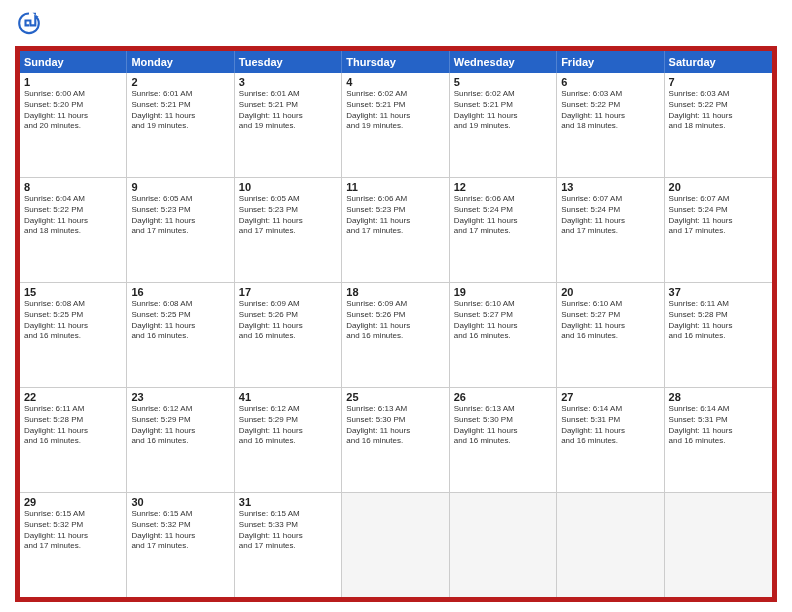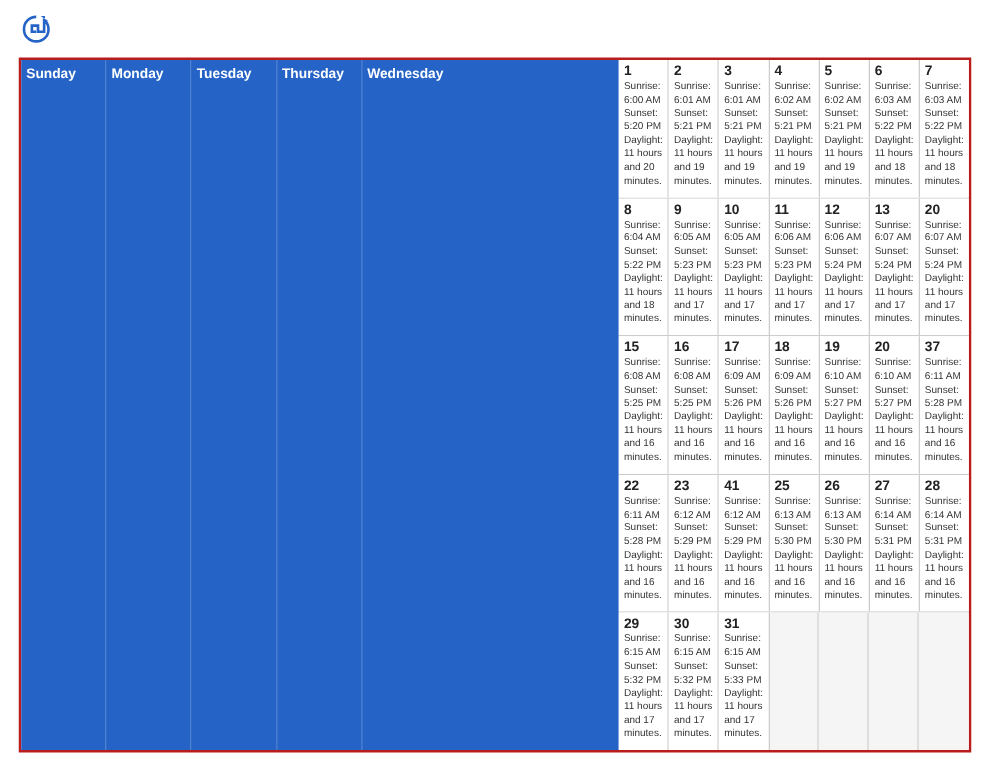--- a/index.html
+++ b/index.html
@@ -56,22 +56,22 @@
       color: #222;
       line-height: 1.1;
     }
     .location {
       font-size: 14px;
       color: #444;
     }
     .calendar {
       flex: 1;
       display: flex;
-      flex-direction: row;
-      border: 2px solid #b91c1c;
+      flex-direction: column;
+      border: 5px solid #b91c1c;
     }
     .cal-header {
       display: grid;
       grid-template-columns: repeat(7, 1fr);
       background: #2563c7;
     }
     .cal-header-cell {
       color: #fff;
       font-size: 11px;
       font-weight: bold;
@@ -136,20 +136,22 @@
     </div>
   </div>
 
   <div class="calendar">
     <div class="cal-header">
     <div class="cal-header-cell">Sunday</div>
         <div class="cal-header-cell">Monday</div>
         <div class="cal-header-cell">Tuesday</div>
         <div class="cal-header-cell">Thursday</div>
         <div class="cal-header-cell">Wednesday</div>
+        <div class="cal-header-cell">Friday</div>
+        <div class="cal-header-cell">Saturday</div>
       </div>
     <div class="cal-body">
     <div class="cal-row">
           <div class="cal-cell">
             <div class="day-num">1</div>
             <div class="cell-text" style="white-space: pre-line;">Sunrise: 6:00 AM
 Sunset: 5:20 PM
 Daylight: 11 hours
 and 20 minutes.</div>
           </div>

